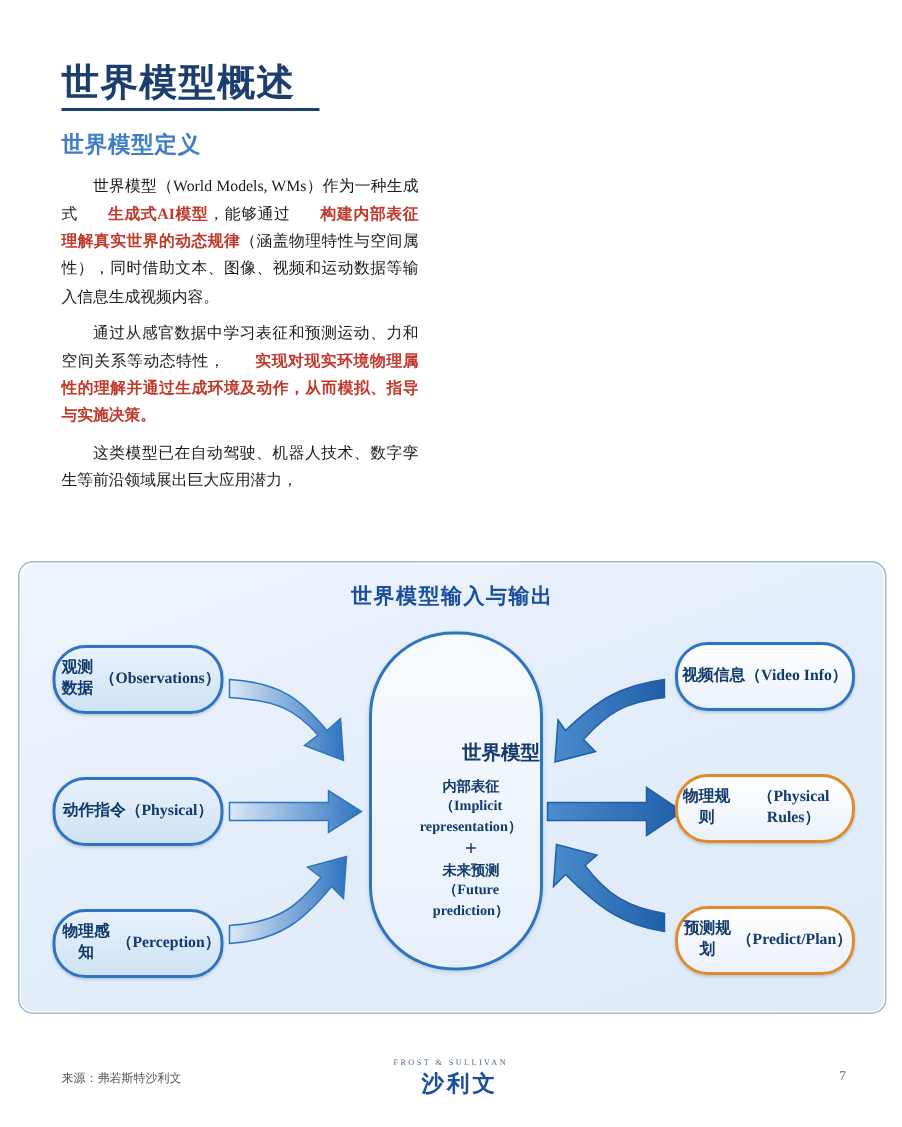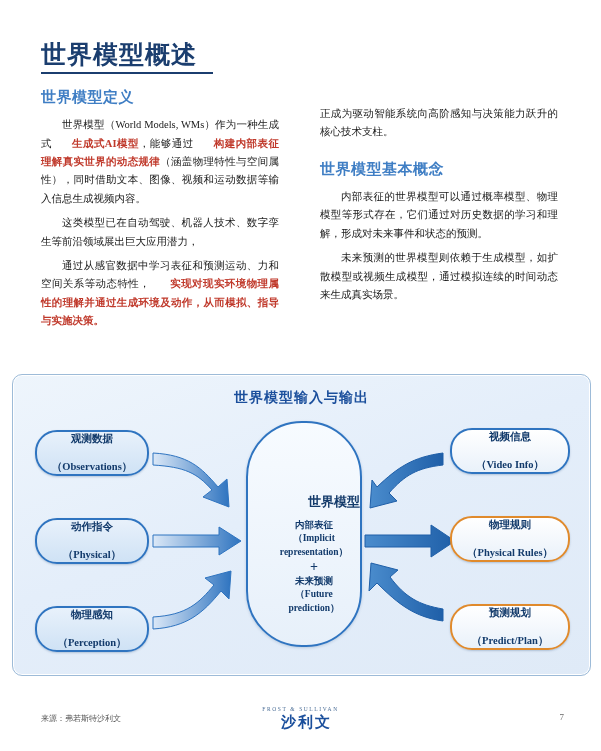--- a/index.html
+++ b/index.html
@@ -92,23 +92,23 @@
     text-align: center;
     font-size: 14px;
     font-weight: bold;
     color: #1b4f9c;
     letter-spacing: 1px;
   }
   .node {
     position: absolute;
     border-radius: 22px;
     display: flex;
-    flex-direction: column;
+    flex-direction: row;
     align-items: center;
-    justify-content: space-between;
+    justify-content: center;
     font-size: 10.5px;
     font-weight: bold;
     line-height: 1.35;
     text-align: center;
     box-sizing: border-box;
   }
   .node .l1 { display:block; }
   .node .l2 { display:block; }
 
   
@@ -228,30 +228,24 @@
 <body>
 
 <div class="page">
 
   <div class="page-title">世界模型概述</div>
   <div class="title-rule"></div>
 
   <div class="col col-left">
     <div class="sub-head">世界模型定义</div>
     <p class="para" id="lp0"><span>世界模型（World Models, WMs）作为一种生成式</span><span class="hl">生成式AI模型</span><span>，能够通过</span><span class="hl">构建内部表征理解真实世界的动态规律</span><span>（涵盖物理特性与空间属性），同时借助文本、图像、视频和运动数据等输入信息生成视频内容。</span></p>
+    <p class="para" id="lp1"><span>通过从感官数据中学习表征和预测运动、力和空间关系等动态特性，</span><span class="hl">实现对现实环境物理属性的理解并通过生成环境及动作，从而模拟、指导与实施决策。</span></p>
     <p class="para" id="lp2"><span>这类模型已在自动驾驶、机器人技术、数字孪生等前沿领域展出巨大应用潜力，</span></p>
-    <p class="para" id="lp1"><span>通过从感官数据中学习表征和预测运动、力和空间关系等动态特性，</span><span class="hl">实现对现实环境物理属性的理解并通过生成环境及动作，从而模拟、指导与实施决策。</span></p>
   </div>
 
-  <div class="col col-right">
-    <p class="para" style="text-indent:0" id="rintro"><span>正成为驱动智能系统向高阶感知与决策能力跃升的核心技术支柱。</span></p>
-    <div class="sub-head second">世界模型基本概念</div>
-    <p class="para" id="rp0"><span>内部表征的世界模型可以通过概率模型、物理模型等形式存在，它们通过对历史数据的学习和理解，形成对未来事件和状态的预测。</span></p>
-    <p class="para" id="rp1"><span>未来预测的世界模型则依赖于生成模型，如扩散模型或视频生成模型，通过模拟连续的时间动态来生成真实场景。</span></p>
-  </div>
 
   <div class="diagram">
     <div class="diagram-title">世界模型输入与输出</div>
 
     <svg class="arrows" viewBox="0 0 577 300">
       <defs>
         <linearGradient id="gArrow" x1="0" y1="0" x2="1" y2="0">
           <stop offset="0%" stop-color="#dbe8f7"></stop>
           <stop offset="100%" stop-color="#2f74c0"></stop>
         </linearGradient>

